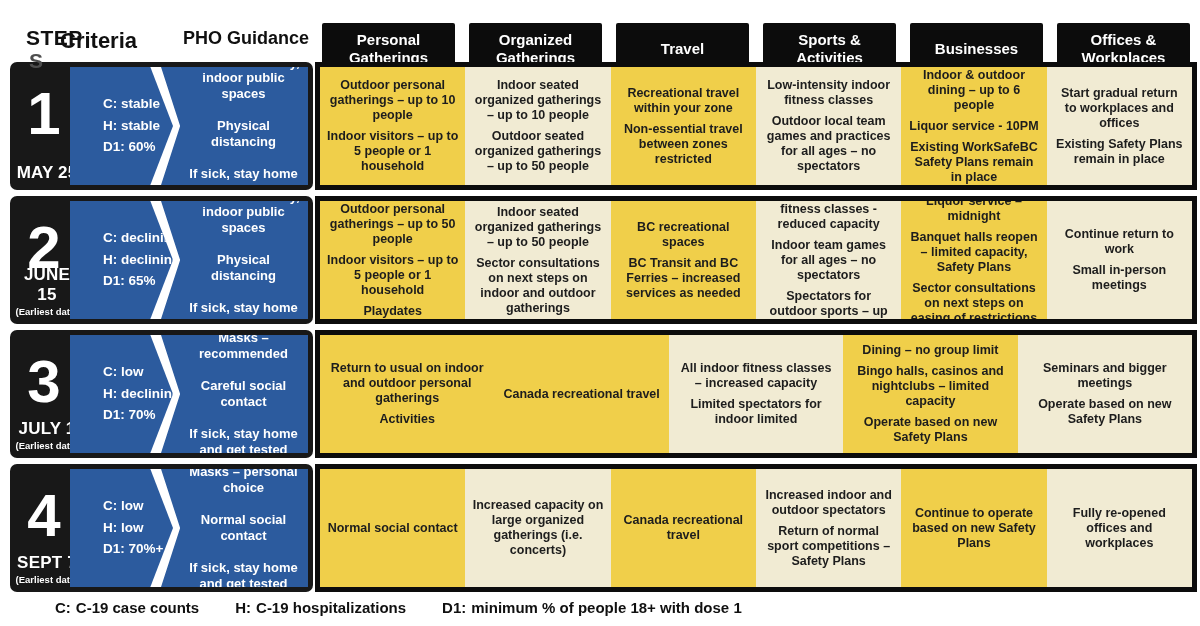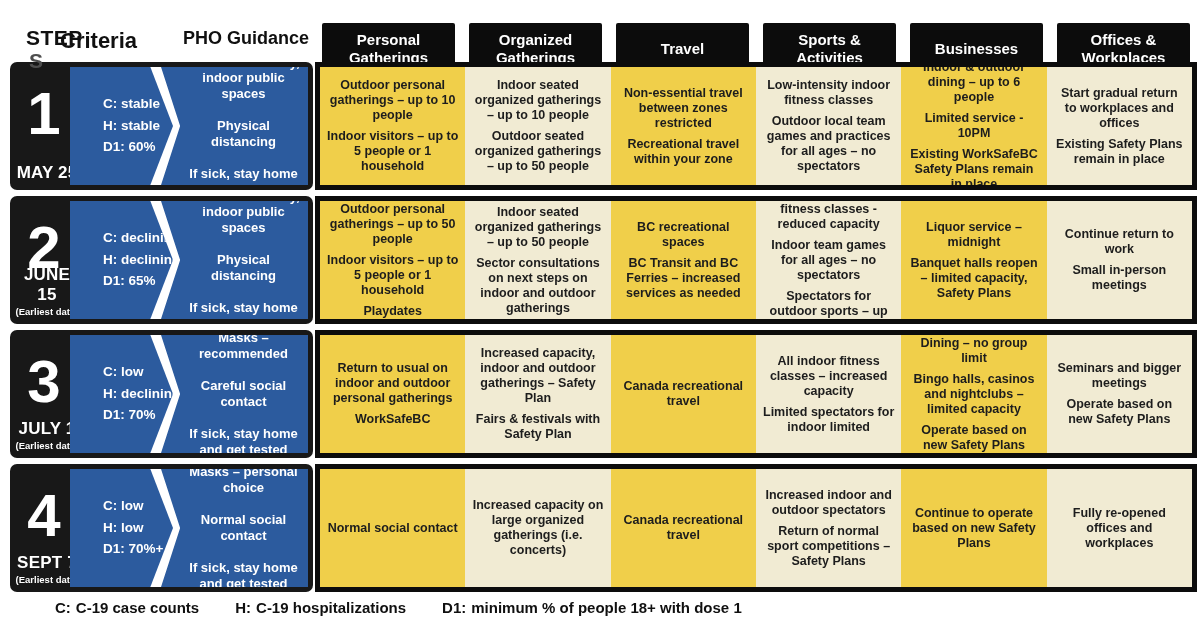--- a/index.html
+++ b/index.html
@@ -113,30 +113,30 @@
     <div class="cells">
           <div class="cell yellow">
             <div class="cpara">Outdoor personal gatherings – up to 10 people</div>
             <div class="cpara">Indoor visitors – up to 5 people or 1 household</div>
           </div>
           <div class="cell cream">
             <div class="cpara">Indoor seated organized gatherings – up to 10 people</div>
             <div class="cpara">Outdoor seated organized gatherings – up to 50 people</div>
           </div>
           <div class="cell yellow">
+            <div class="cpara">Recreational travel within your zone</div>
             <div class="cpara">Non-essential travel between zones restricted</div>
-            <div class="cpara">Recreational travel within your zone</div>
           </div>
           <div class="cell cream">
             <div class="cpara">Low-intensity indoor fitness classes</div>
             <div class="cpara">Outdoor local team games and practices for all ages – no spectators</div>
           </div>
           <div class="cell yellow">
             <div class="cpara">Indoor &amp; outdoor dining – up to 6 people</div>
-            <div class="cpara">Limited service - 10PM</div>
+            <div class="cpara">Liquor service - 10PM</div>
             <div class="cpara">Existing WorkSafeBC Safety Plans remain in place</div>
           </div>
           <div class="cell cream">
             <div class="cpara">Start gradual return to workplaces and offices</div>
             <div class="cpara">Existing Safety Plans remain in place</div>
           </div>
         </div>
   </div>
 
   <div class="row">
@@ -178,20 +178,21 @@
             <div class="cpara">BC Transit and BC Ferries – increased services as needed</div>
           </div>
           <div class="cell cream">
             <div class="cpara">High-intensity indoor fitness classes - reduced capacity</div>
             <div class="cpara">Indoor team games for all ages – no spectators</div>
             <div class="cpara">Spectators for outdoor sports – up to 50 people</div>
           </div>
           <div class="cell yellow">
             <div class="cpara">Liquor service – midnight</div>
             <div class="cpara">Banquet halls reopen – limited capacity, Safety Plans</div>
+            <div class="cpara">Sector consultations on next steps on easing of restrictions</div>
           </div>
           <div class="cell cream">
             <div class="cpara">Continue return to work</div>
             <div class="cpara">Small in-person meetings</div>
           </div>
         </div>
   </div>
 
   <div class="row">
     <div class="left-panel">
@@ -213,25 +214,21 @@
         <div class="chev pho-shape">
               <div class="para">Masks – recommended</div>
               <div class="para">Careful social contact</div>
               <div class="para">If sick, stay home and get tested</div>
             </div>
       </div>
     </div>
     <div class="cells">
           <div class="cell yellow">
             <div class="cpara">Return to usual on indoor and outdoor personal gatherings</div>
-            <div class="cpara">WorkSafeBC</div>
-          </div>
-          <div class="cell cream">
-            <div class="cpara">Increased capacity, indoor and outdoor gatherings – Safety Plan</div>
-            <div class="cpara">Fairs &amp; festivals with Safety Plan</div>
+            <div class="cpara">Activities</div>
           </div>
           <div class="cell yellow">
             <div class="cpara">Canada recreational travel</div>
           </div>
           <div class="cell cream">
             <div class="cpara">All indoor fitness classes – increased capacity</div>
             <div class="cpara">Limited spectators for indoor limited</div>
           </div>
           <div class="cell yellow">
             <div class="cpara">Dining – no group limit</div>

